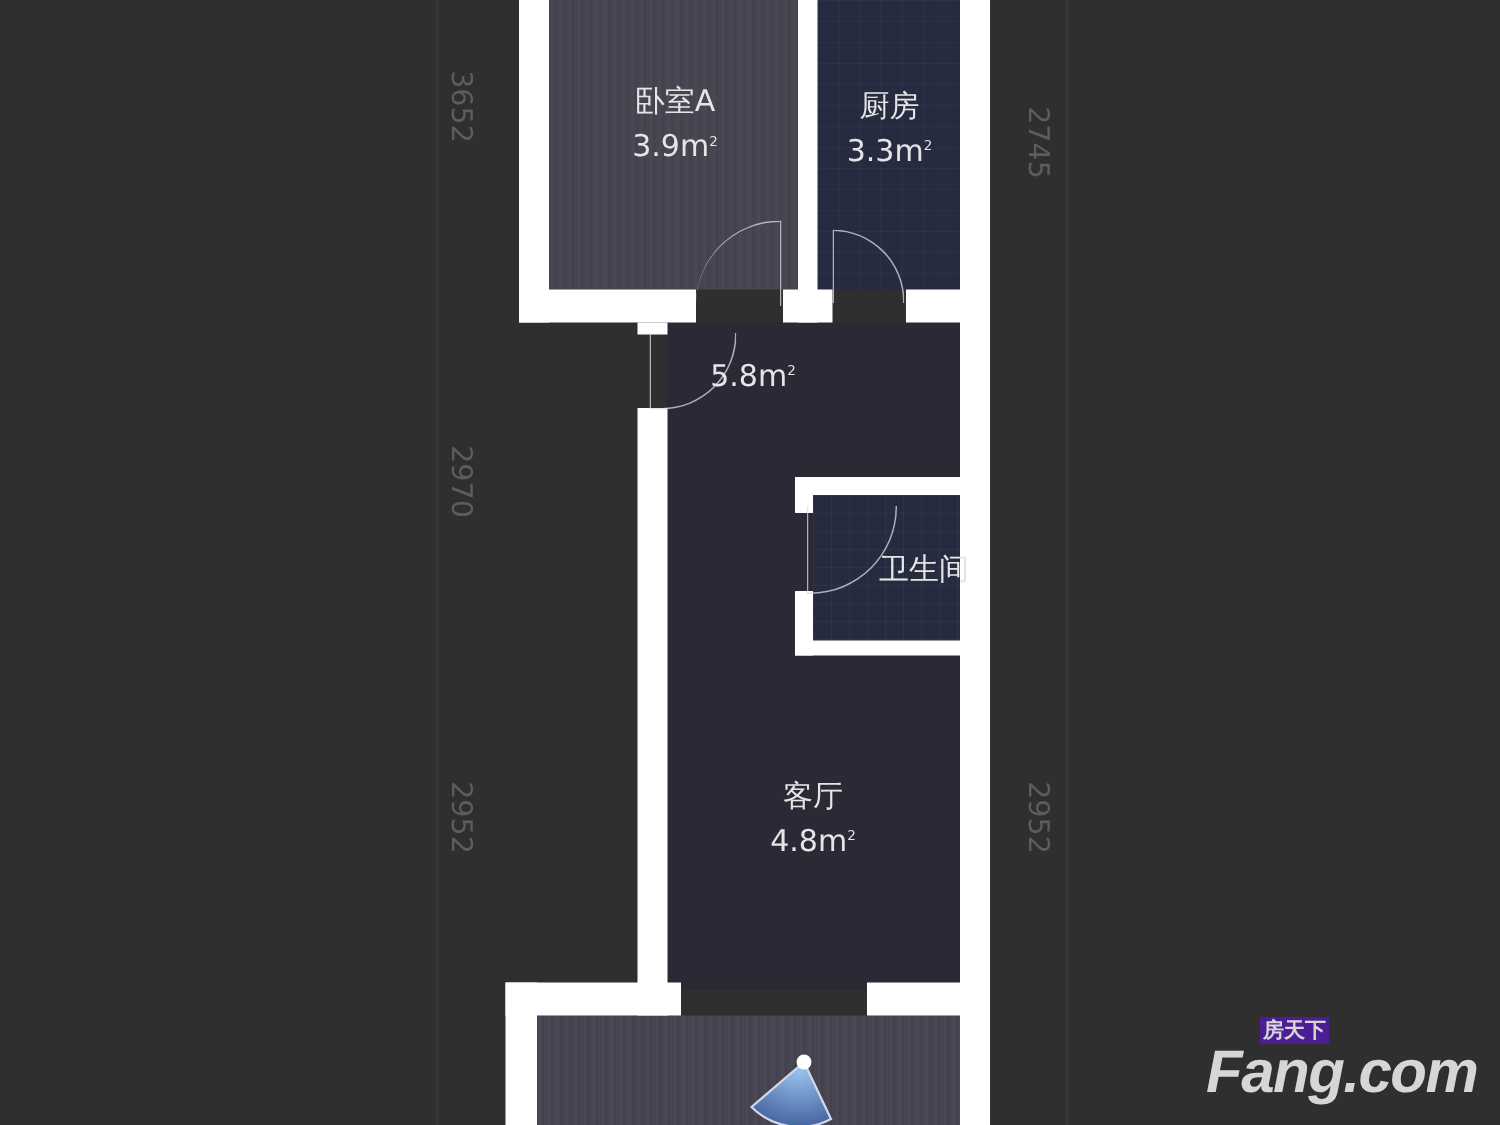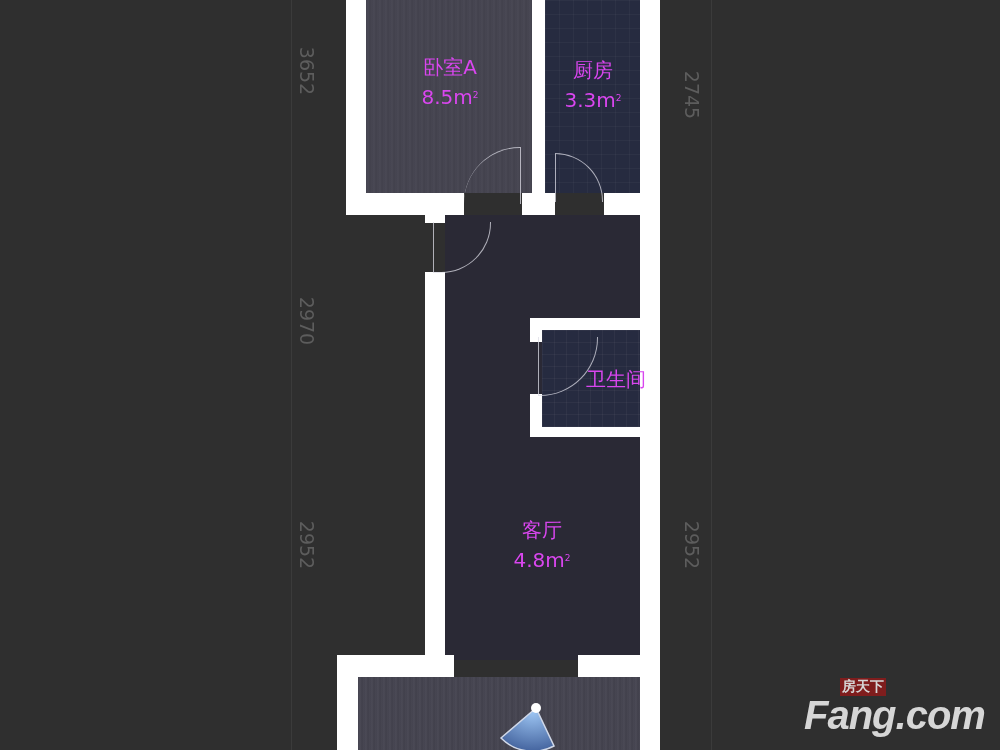--- a/index.html
+++ b/index.html
@@ -5,28 +5,28 @@
     html, body { margin:0; padding:0; }
     body { width:1000px; height:750px; background:#2f2f2f; position:relative; overflow:hidden; font-family:"DejaVu Sans", "Liberation Sans", sans-serif; }
     .abs { position:absolute; }
     .wall { position:absolute; background:#ffffff; }
     .room { position:absolute; }
     .bedroom { background:repeating-linear-gradient(90deg,#44434f 0px,#4a4955 2px,#42414c 4px,#474652 6px); }
     .kitchen { background:#262b40; background-image:linear-gradient(rgba(255,255,255,0.03) 1px, transparent 1px),linear-gradient(90deg, rgba(255,255,255,0.03) 1px, transparent 1px); background-size:14px 14px; }
     .hall { background:#2a2935; }
     .bath { background:#262b40; background-image:linear-gradient(rgba(255,255,255,0.04) 1px, transparent 1px),linear-gradient(90deg, rgba(255,255,255,0.04) 1px, transparent 1px); background-size:12px 12px; }
     .balcony { background:repeating-linear-gradient(90deg,#44434f 0px,#4b4a56 2px,#41404b 4px,#484753 6px); }
-    .label { position:absolute; color:#d946ef; text-align:center; font-size:20px; line-height:30px; white-space:nowrap; }
+    .label { position:absolute; color:#e5e5e5; text-align:center; font-size:20px; line-height:30px; white-space:nowrap; }
     .label .area sup { font-size:9px; vertical-align:top; position:relative; top:-2px; }
     .dim { position:absolute; color:#5d5d5d; font-size:19px; transform-origin:center; white-space:nowrap; }
     .dimline { position:absolute; background:#3b3b3b; width:1px; }
     .door { position:absolute; border:1.5px solid rgba(220,220,230,0.75); }
     .logo { position:absolute; left:800px; right:0; top:676px; height:60px; color:#cfcfcf; }
     .logo .big { position:absolute; left:4px; top:17px; font-family:"Liberation Sans", sans-serif; font-weight:bold; font-style:italic; font-size:40px; letter-spacing:-1px; color:#d6d6d6; }
-    .logo .small { position:absolute; left:40px; top:2px; font-size:14px; font-weight:bold; color:#d6d6d6; background:#7f1d1d; padding:0 2px; }
+    .logo .small { position:absolute; left:40px; top:2px; font-size:14px; font-weight:bold; color:#d6d6d6; background:#4c1d95; padding:0 2px; }
   </style>
 </head>
 <body>
 
 <div class="dimline" style="left:291px; top:0; height:750px;"></div>
 <div class="dimline" style="left:711px; top:0; height:750px;"></div>
 
 <div class="dim" style="left:283px; top:60px; transform:rotate(90deg);">3652</div>
 <div class="dim" style="left:283px; top:310px; transform:rotate(90deg);">2970</div>
 <div class="dim" style="left:283px; top:534px; transform:rotate(90deg);">2952</div>
@@ -64,27 +64,28 @@
 <div class="wall" style="left:578px; top:655px; width:82px; height:22px;"></div>
 <div class="wall" style="left:337px; top:655px; width:21px; height:95px;"></div>
 
 <div class="door" style="left:464px; top:147px; width:56px; height:56px; border-radius:56px 0 0 0; border-bottom:none; border-left:none; border-top-left-radius:56px 56px; border-right:1.5px solid rgba(220,220,230,0.75);"></div>
 <div class="door" style="left:555px; top:153px; width:46px; height:48px; border-radius:0 48px 0 0; border-bottom:none;"></div>
 <div class="door" style="left:433px; top:222px; width:56px; height:50px; border-radius:0 0 50px 0; border-top:none;"></div>
 <div class="door" style="left:538px; top:337px; width:58px; height:58px; border-radius:0 0 58px 0; border-top:none;"></div>
 
 <div class="label" style="left:400px; top:52px; width:100px;">
   <div>卧室A</div>
-  <div class="area"><span>8.5m</span><sup>2</sup></div>
+  <div class="area"><span>3.9m</span><sup>2</sup></div>
 </div>
 <div class="label" style="left:548px; top:55px; width:90px;">
   <div>厨房</div>
   <div class="area"><span>3.3m</span><sup>2</sup></div>
 </div>
 <div class="label" style="left:452px; top:235px; width:100px;">
+  <div class="area"><span>5.8m</span><sup>2</sup></div>
 </div>
 <div class="label" style="left:546px; top:364px; width:100px; text-align:right; padding-left:10px; box-sizing:border-box;">
   <div>卫生间</div>
 </div>
 <div class="label" style="left:492px; top:515px; width:100px;">
   <div>客厅</div>
   <div class="area"><span>4.8m</span><sup>2</sup></div>
 </div>
 
 <svg class="abs" style="left:496px; top:700px;" width="70" height="50" viewBox="0 0 70 50">

